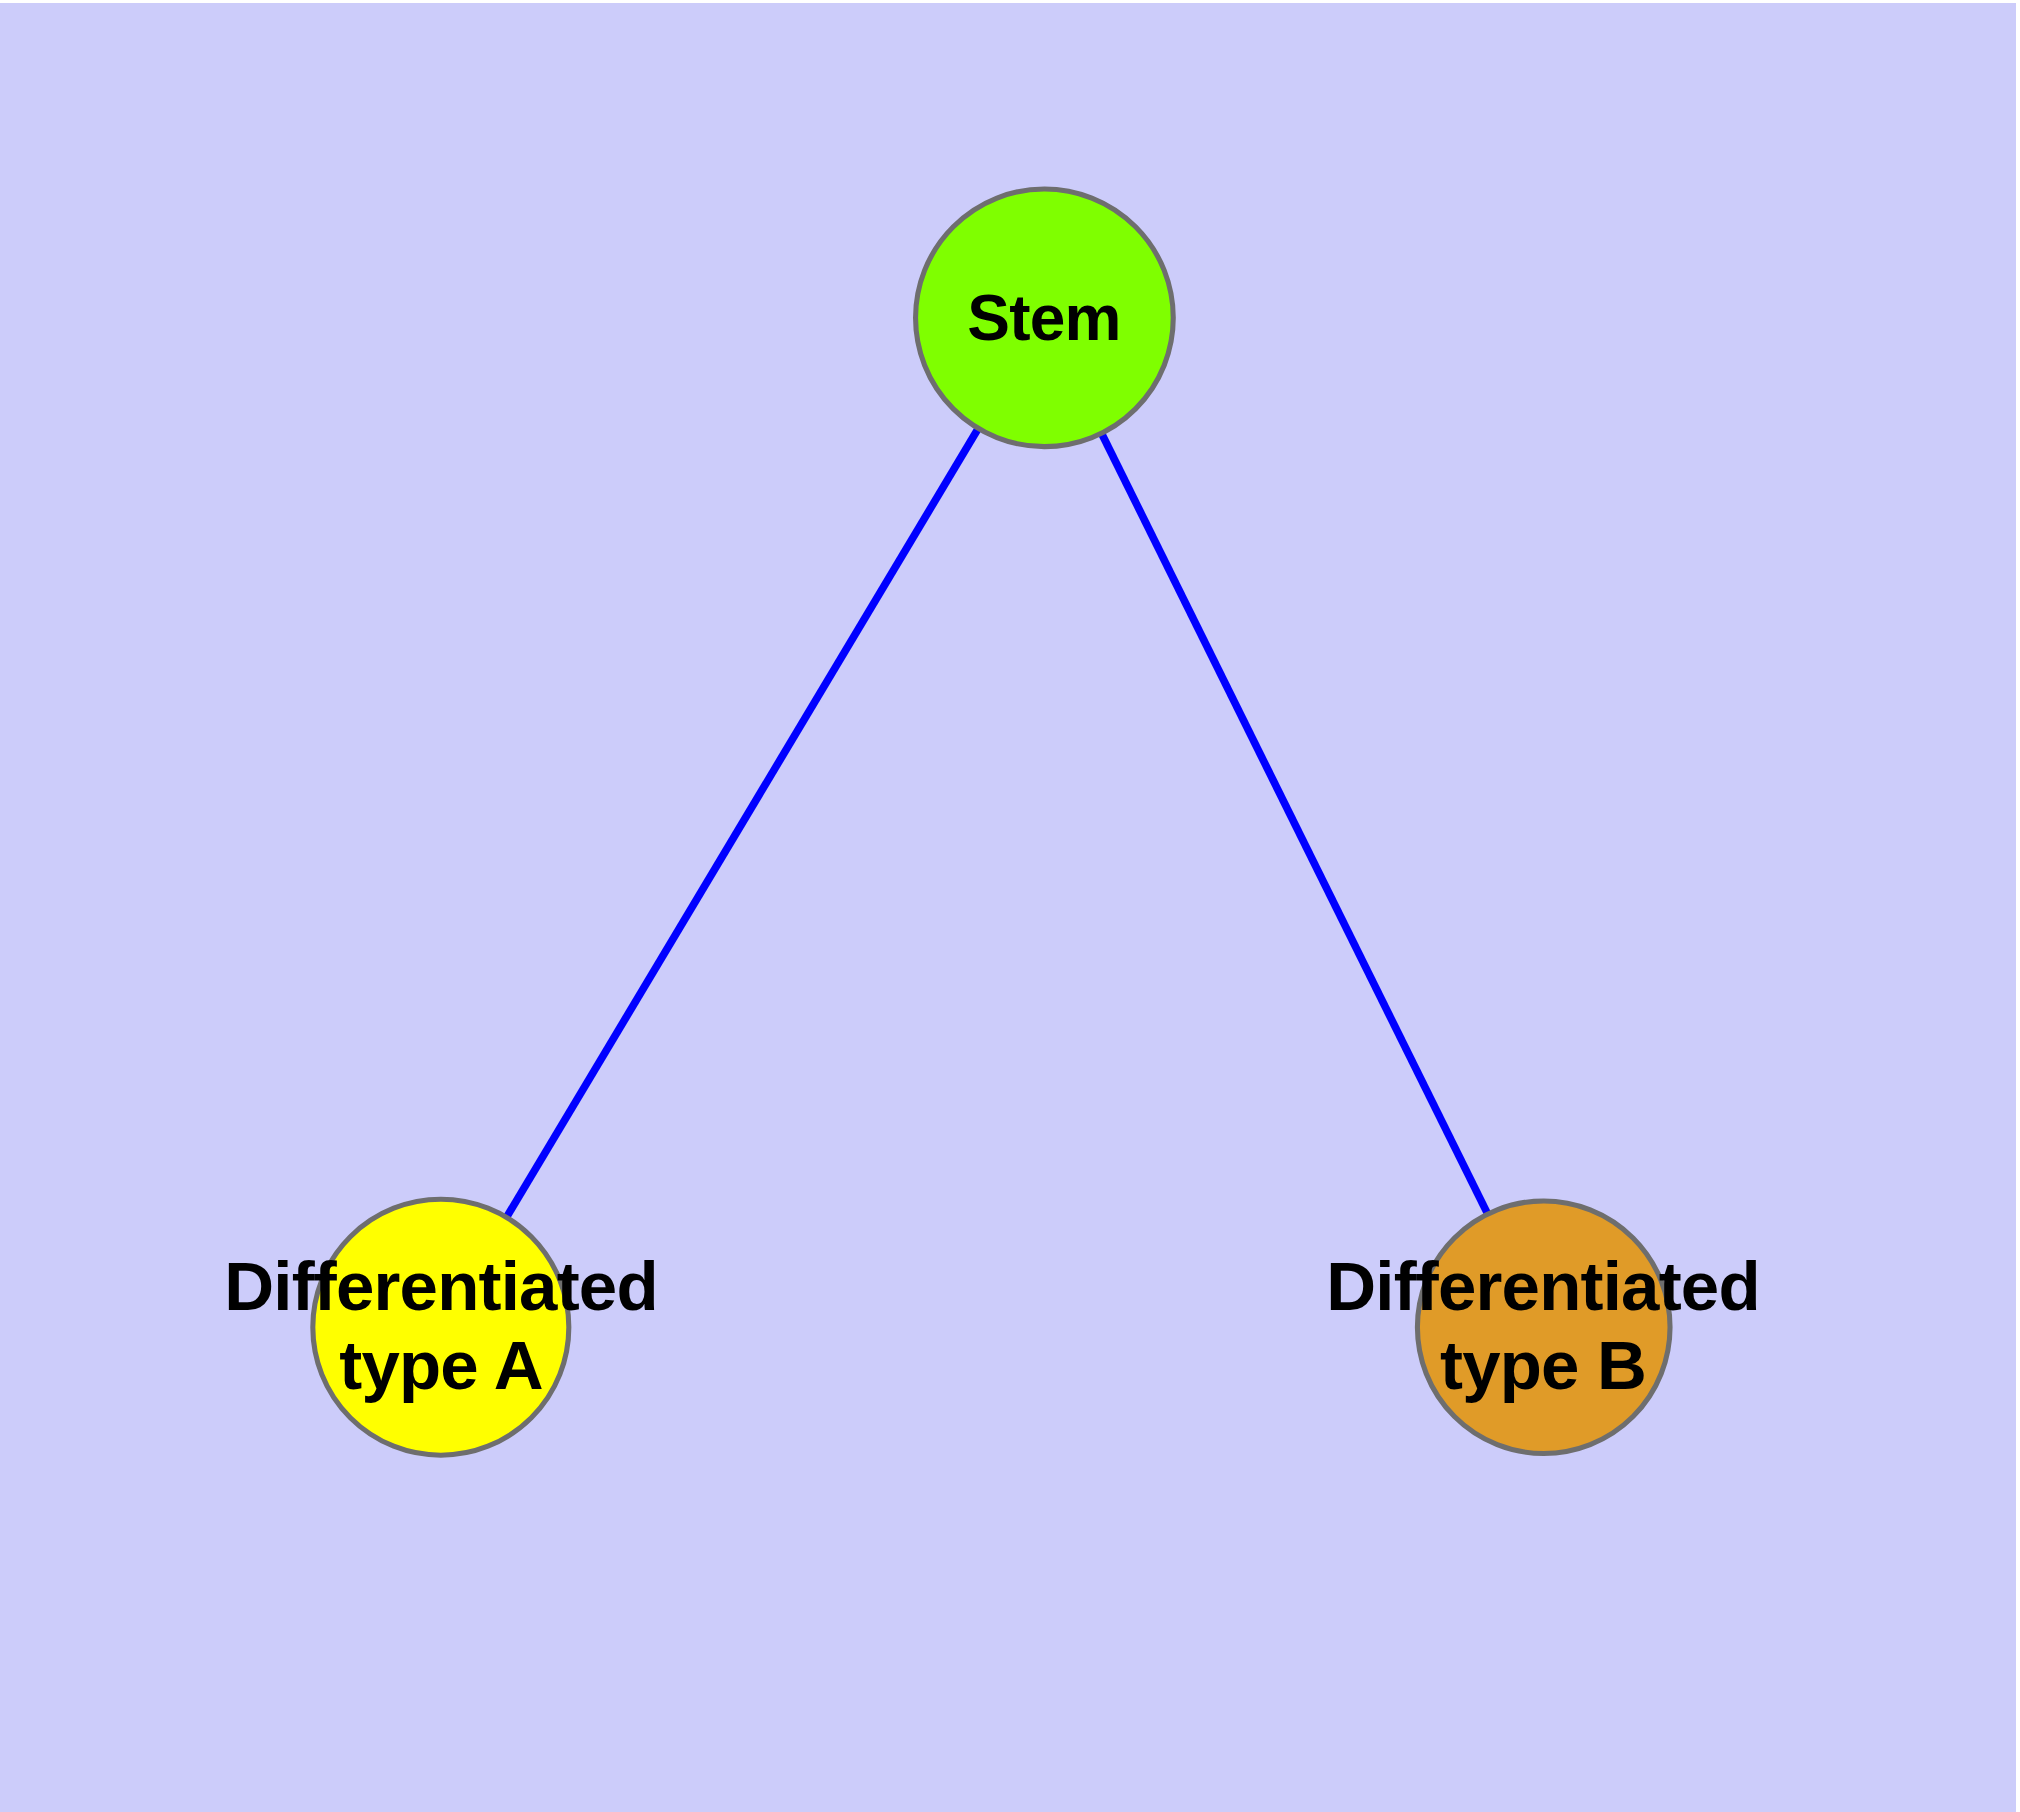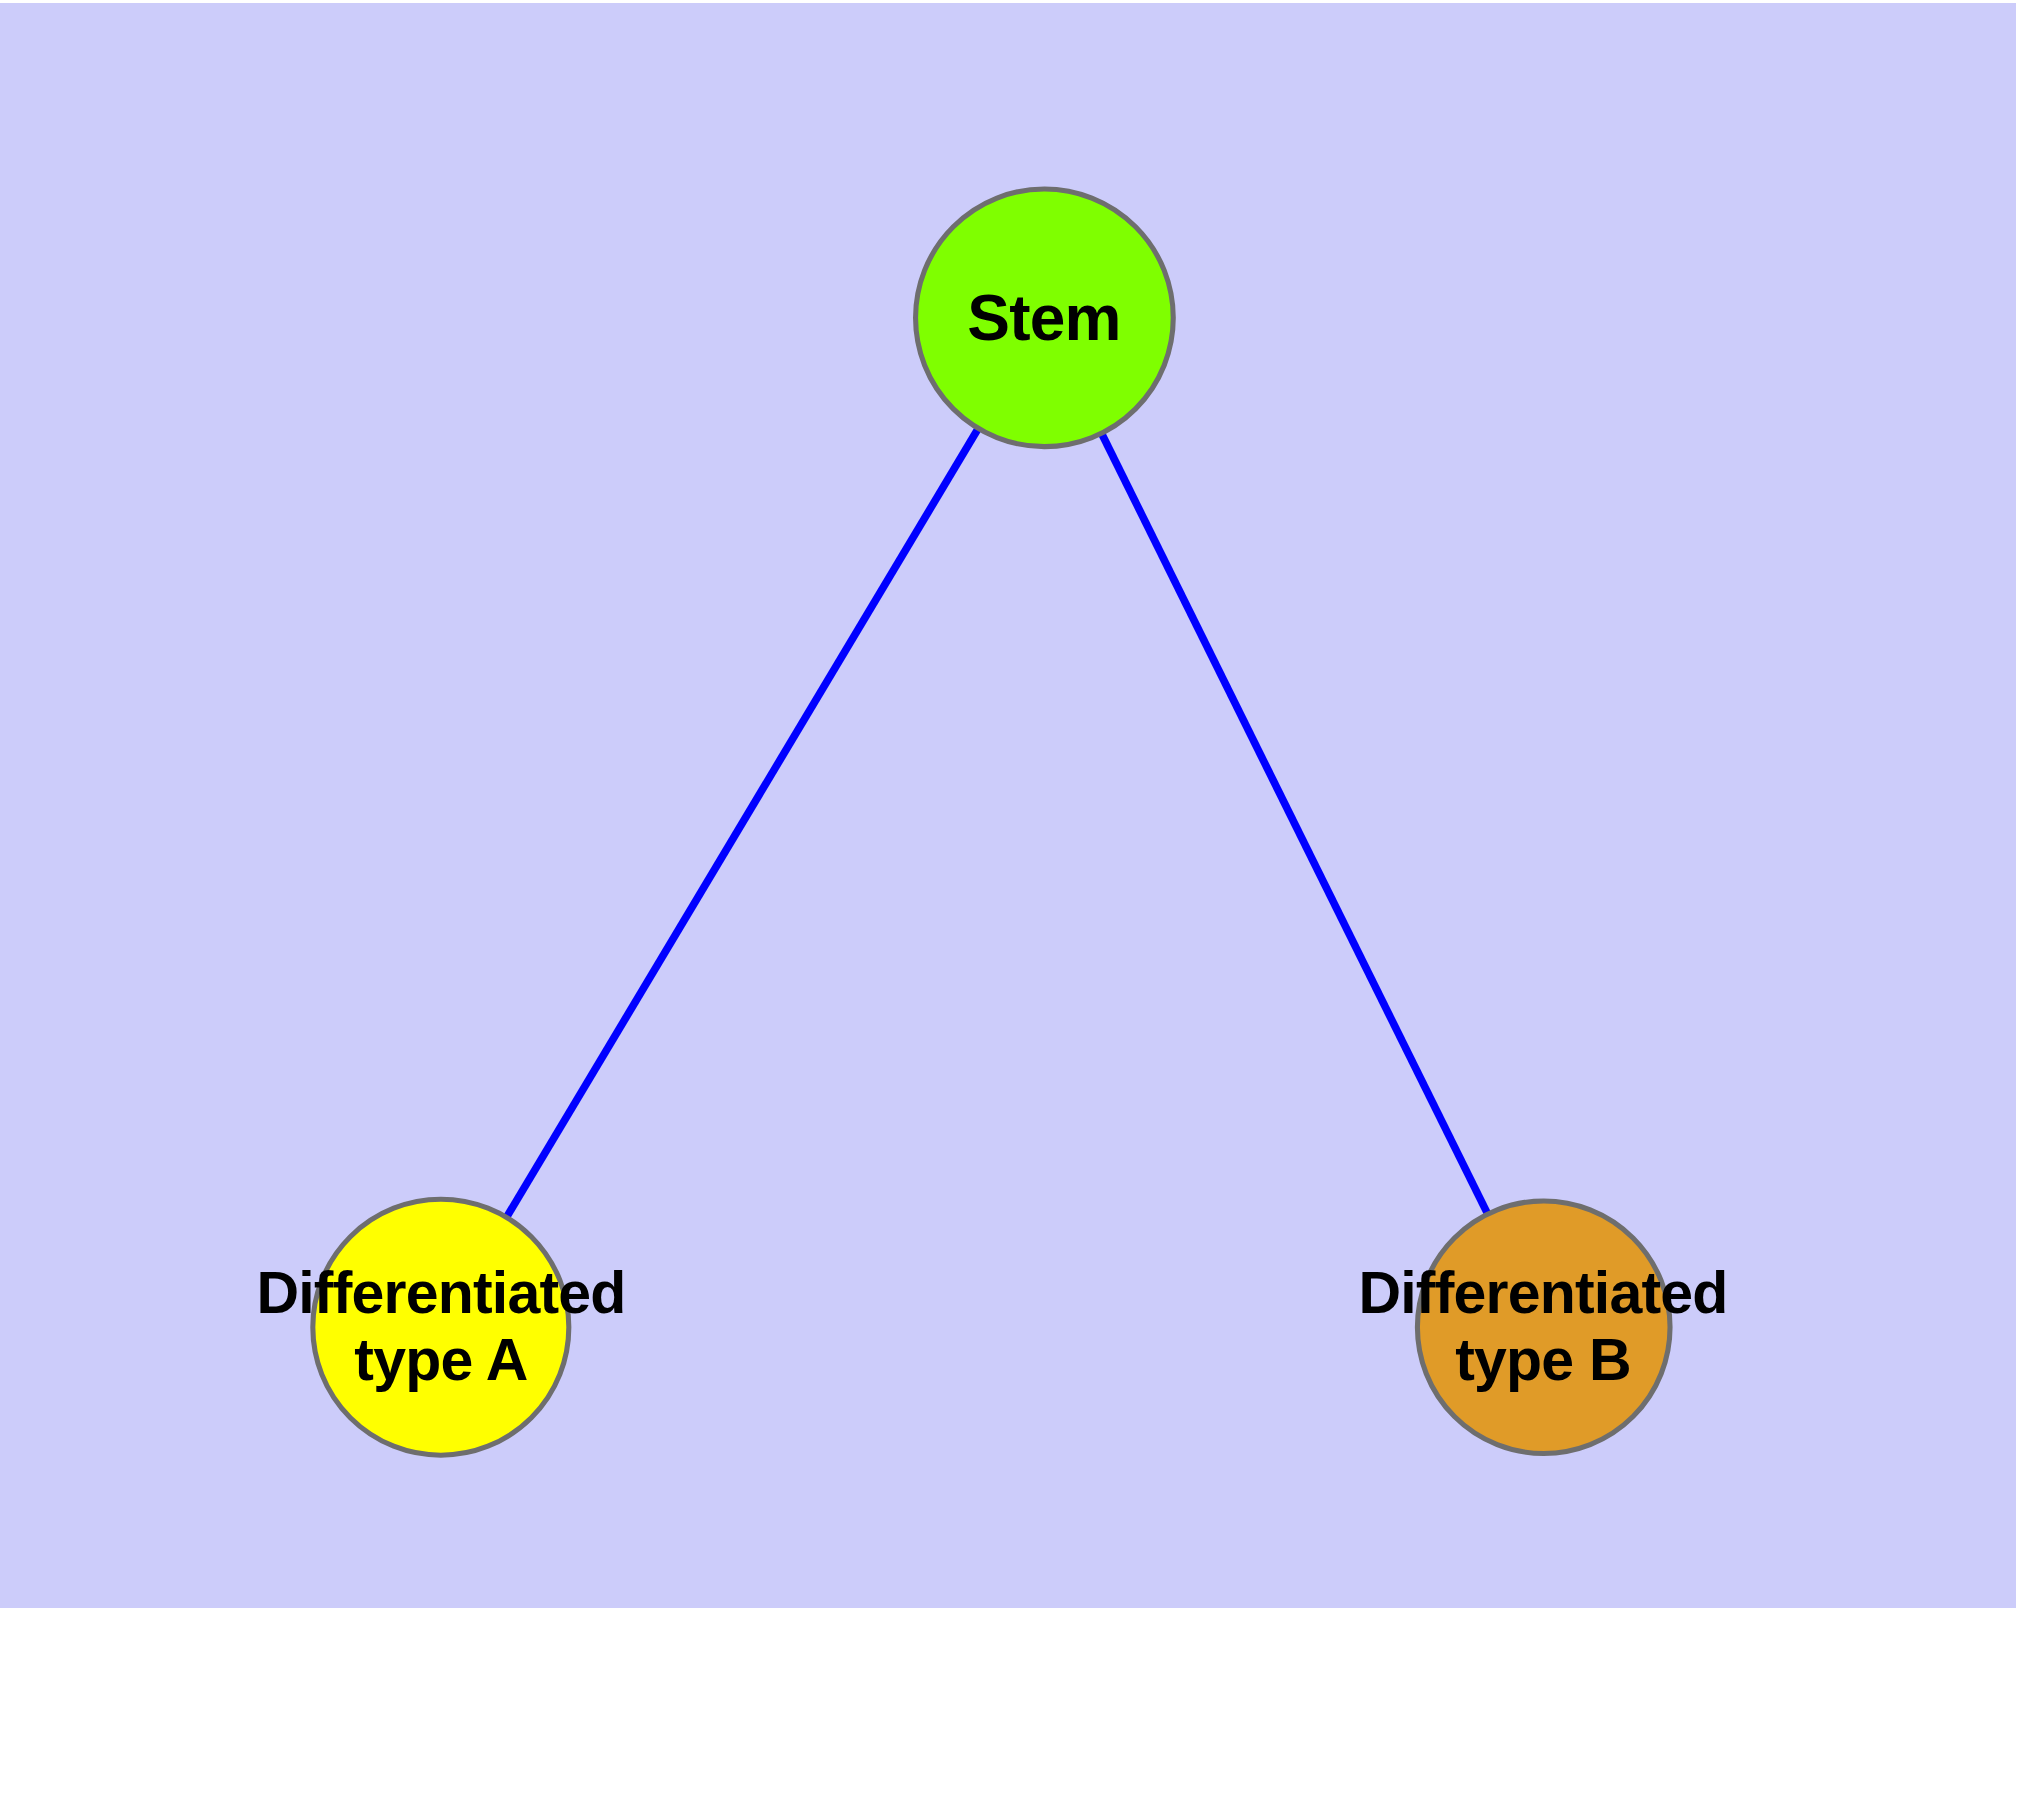--- a/index.html
+++ b/index.html
@@ -10,21 +10,21 @@
   }
   body {
     width: 2021px;
     height: 1812px;
     overflow: hidden;
     font-family: "Liberation Sans", sans-serif;
   }
   #canvas {
     position: relative;
     width: 2021px;
-    height: 1608px;
+    height: 1812px;
     background: #ffffff;
     overflow: hidden;
   }
   #plot-area {
     position: absolute;
     left: 0px;
     top: 3.4px;
     width: 2016px;
     height: 1809px;
     background: #ccccfa;
@@ -46,21 +46,21 @@
     line-height: 1.14;
     white-space: pre;
     pointer-events: none;
     transform: translate(-50%, -50%);
   }
   .label-stem {
     font-size: 64px;
     letter-spacing: -0.8px;
   }
   .label-diff {
-    font-size: 59px;
+    font-size: 69px;
     letter-spacing: -0.8px;
   }
 </style>
 </head>
 <body>
 
 <div id="canvas">
 
   <div id="plot-area" style="background: rgb(204, 204, 250);"></div>
 

